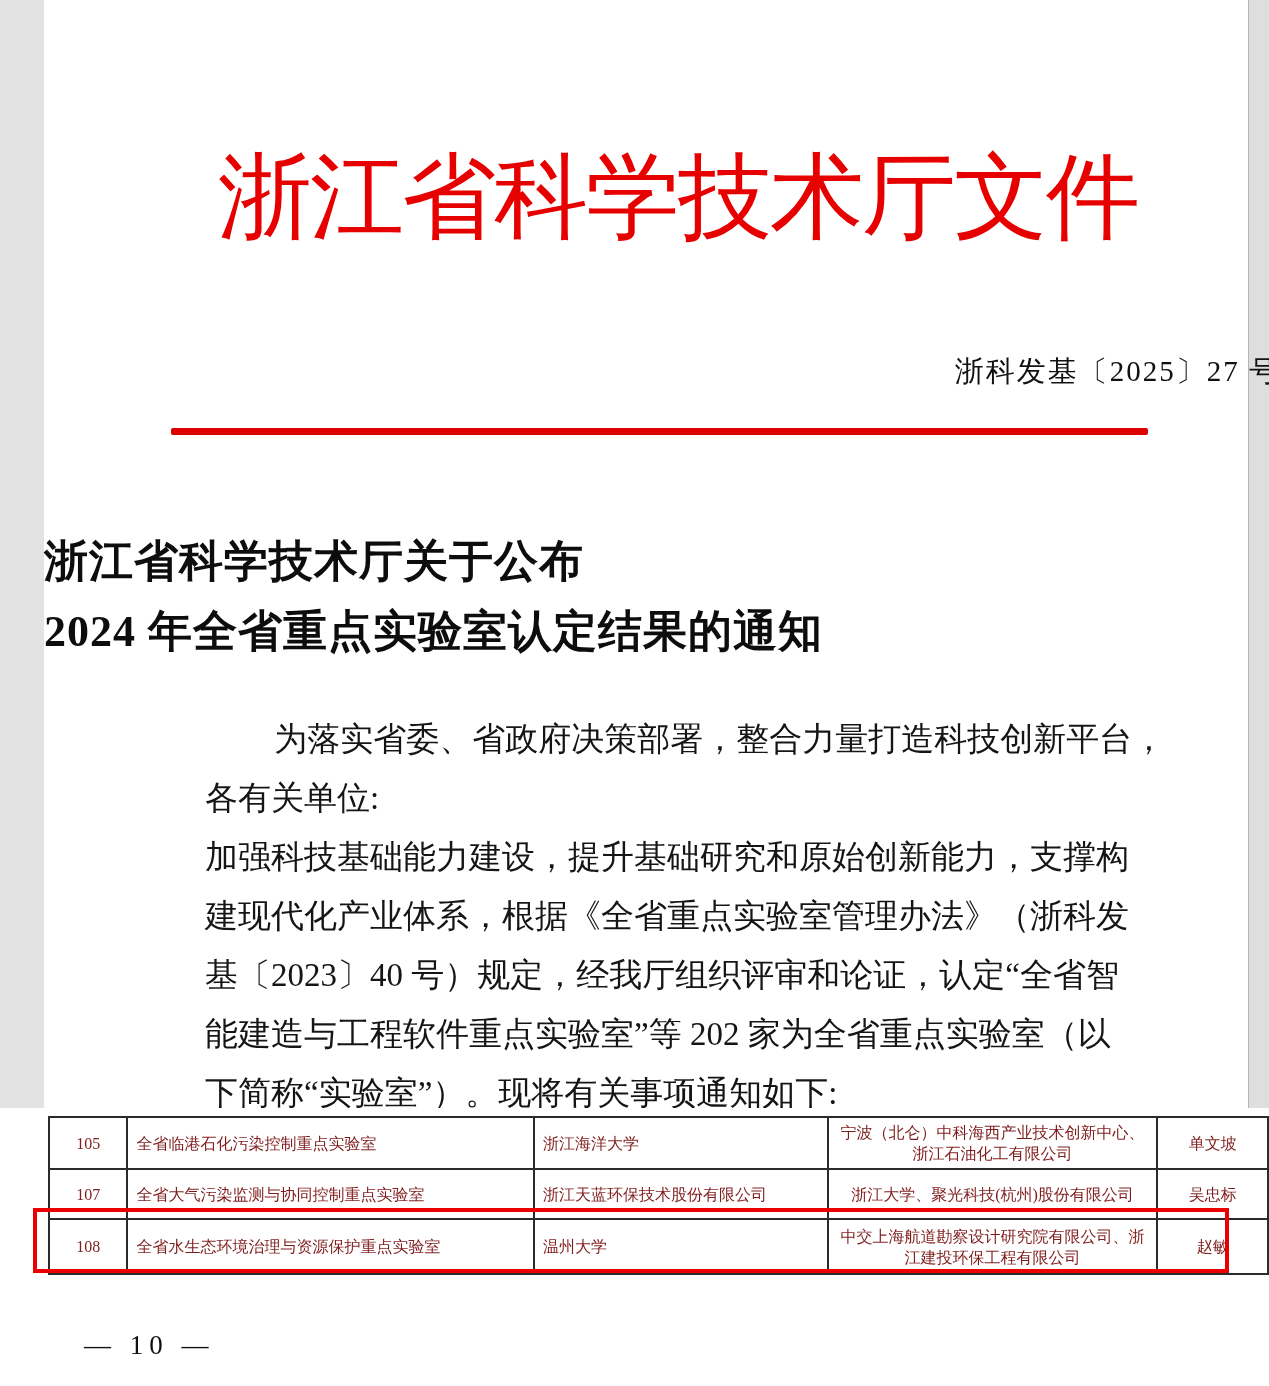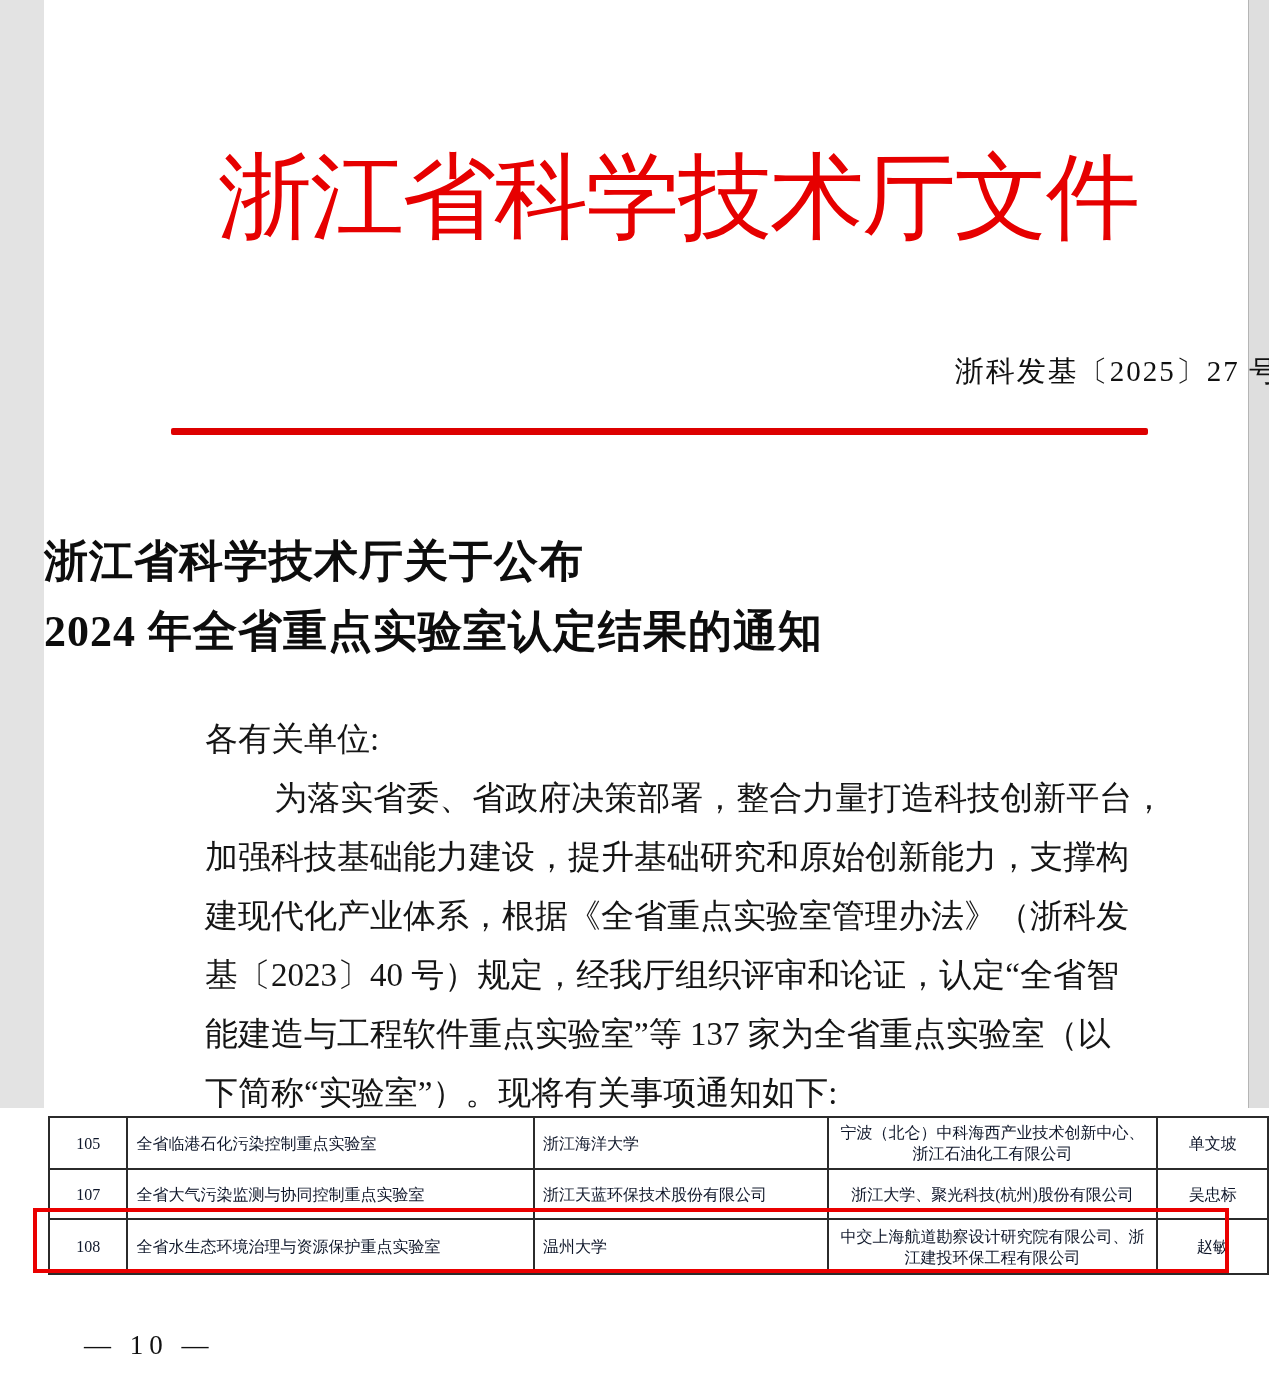--- a/index.html
+++ b/index.html
@@ -44,21 +44,21 @@
   .body-line{white-space:nowrap;}
   .body-line.indent{text-indent:2.1em;}
   
   .bottom-slice{
     position:absolute;left:0;top:1108px;width:1269px;height:278px;
     background:#ffffff;
   }
   table.lab-table{
     position:absolute;left:48px;top:8px;
     border-collapse:collapse;table-layout:fixed;
-    font-size:16px;line-height:21px;color:#0f172a;
+    font-size:16px;line-height:21px;color:#7f1d1d;
   }
   table.lab-table td{
     border:2px solid #2b2b2b;
     padding:2px 8px;vertical-align:middle;overflow:hidden;
   }
   td.c-no{width:62px;text-align:center;padding:2px 2px;}
   td.c-lab{width:405px;text-align:left;padding-left:14px;}
   td.c-host{width:287px;text-align:left;padding-left:12px;}
   td.c-partners{width:324px;text-align:center;padding-left:10px;padding-right:6px;}
   td.c-director{width:96px;text-align:center;padding:2px 2px;}
@@ -86,26 +86,26 @@
   <div class="letterhead">浙江省科学技术厅文件</div>
 
   <div class="doc-number">浙科发基〔2025〕27 号</div>
 
   <div class="red-rule"></div>
 
   <div class="doc-title line1">浙江省科学技术厅关于公布</div>
   <div class="doc-title line2">2024 年全省重点实验室认定结果的通知</div>
 
   <div class="body-block">
+    <div class="body-line indent">为落实省委、省政府决策部署，整合力量打造科技创新平台，</div>
     <div class="body-line">各有关单位:</div>
-    <div class="body-line indent">为落实省委、省政府决策部署，整合力量打造科技创新平台，</div>
     <div class="body-line">加强科技基础能力建设，提升基础研究和原始创新能力，支撑构</div>
     <div class="body-line">建现代化产业体系，根据《全省重点实验室管理办法》（浙科发</div>
     <div class="body-line">基〔2023〕40 号）规定，经我厅组织评审和论证，认定“全省智</div>
-    <div class="body-line">能建造与工程软件重点实验室”等 137 家为全省重点实验室（以</div>
+    <div class="body-line">能建造与工程软件重点实验室”等 202 家为全省重点实验室（以</div>
     <div class="body-line">下简称“实验室”）。现将有关事项通知如下:</div>
   </div>
 </div>
 
 <div class="bottom-slice">
 
   <table class="lab-table">
     <tbody>
       <tr class="r-105">
         <td class="c-no">105</td>

